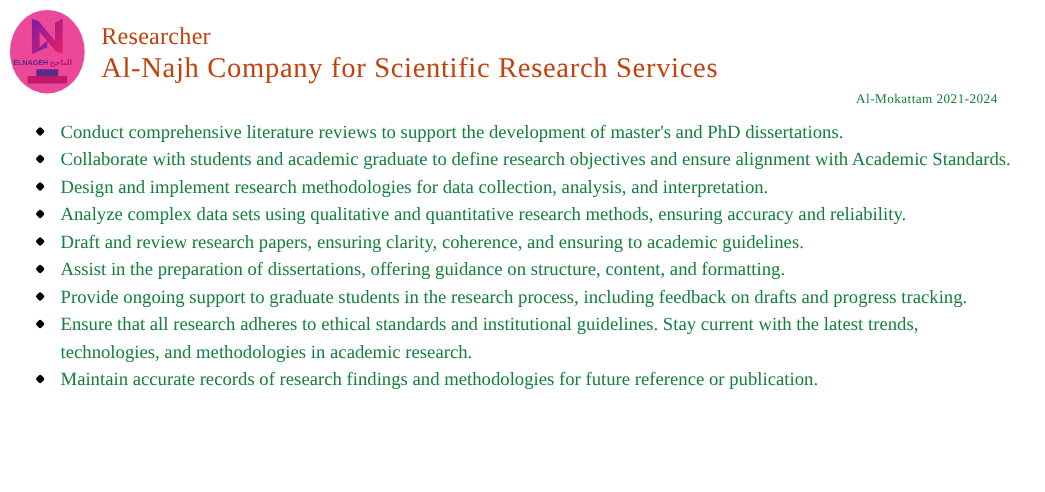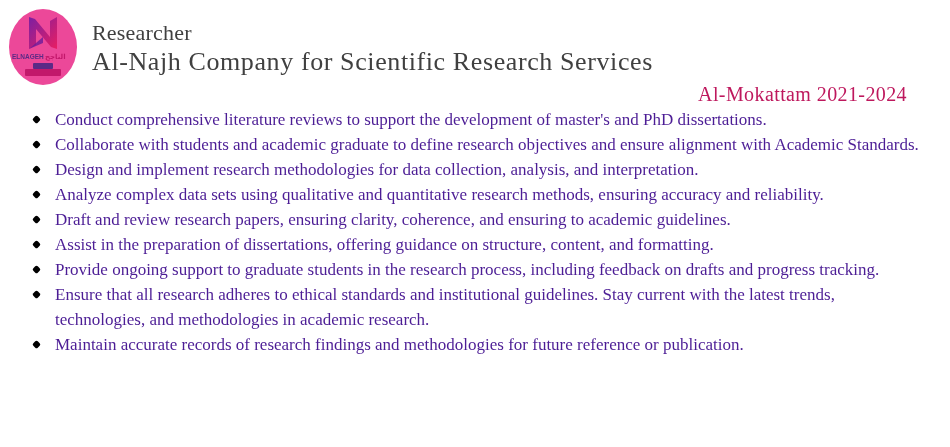--- a/index.html
+++ b/index.html
@@ -22,52 +22,52 @@
       height: 76px;
       border-radius: 50%;
       background: #ec4899;
       overflow: hidden;
     }
     .logo svg { display: block; }
     .header {
       position: absolute;
       left: 92px;
       top: 19px;
-      color: #404040;
+      color: #c2410c;
       font-family: "Liberation Serif", serif;
     }
     .job-title {
       font-size: 22px;
       line-height: 28px;
       letter-spacing: 0.2px;
     }
     .company {
       font-size: 26px;
       line-height: 30px;
       letter-spacing: 0.6px;
     }
     .location-date {
       position: absolute;
       right: 43px;
       top: 83px;
-      color: #be185d;
+      color: #15803d;
       font-family: "Liberation Serif", serif;
-      font-size: 20px;
+      font-size: 12px;
       letter-spacing: 0.4px;
     }
     .duties {
       position: absolute;
       left: 29px;
       top: 107px;
       width: 890px;
       margin: 0;
       padding: 0;
       list-style: none;
       font-family: "Liberation Serif", serif;
-      color: #4c1d95;
+      color: #15803d;
       font-size: 17px;
       line-height: 25px;
     }
     .duties li {
       position: relative;
       padding-left: 26px;
     }
     .duties li .bullet {
       position: absolute;
       left: 4px;

